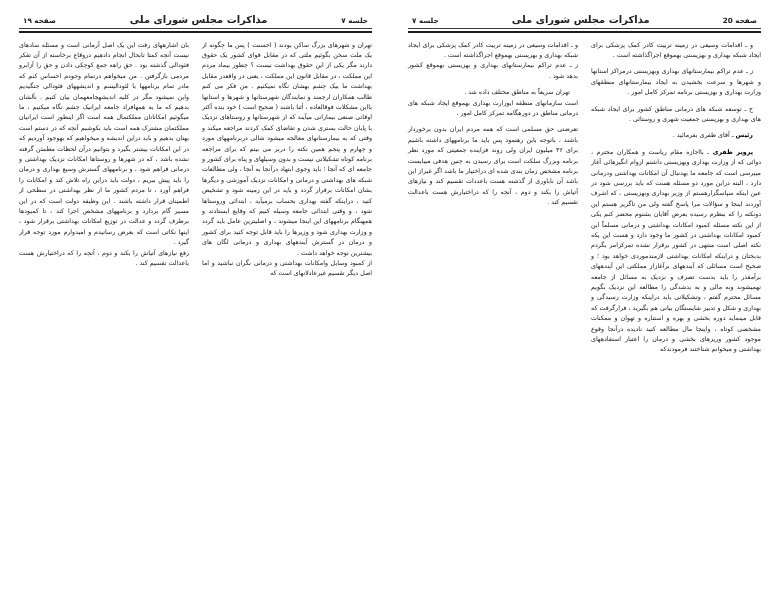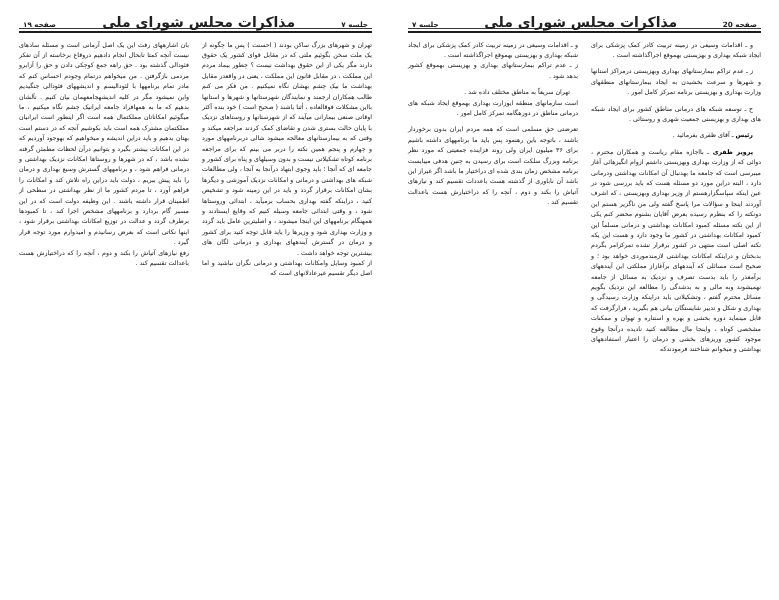--- a/index.html
+++ b/index.html
@@ -66,21 +66,21 @@
     font-size: 7.2px;
     font-weight: bold;
     letter-spacing: .2px;
     color: #202020;
     height: 12px;
     padding: 0 4px;
   }
   .hdr-side { white-space: nowrap; }
   .hdr-title {
     white-space: nowrap;
-    font-size: 14px;
+    font-size: 10px;
     letter-spacing: .6px;
   }
 
   .rule-stack {
     margin-top: 2px;
     margin-bottom: 7px;
   }
   .rule-stack .r1 {
     height: 1px;
     background: #3a3a3a;

